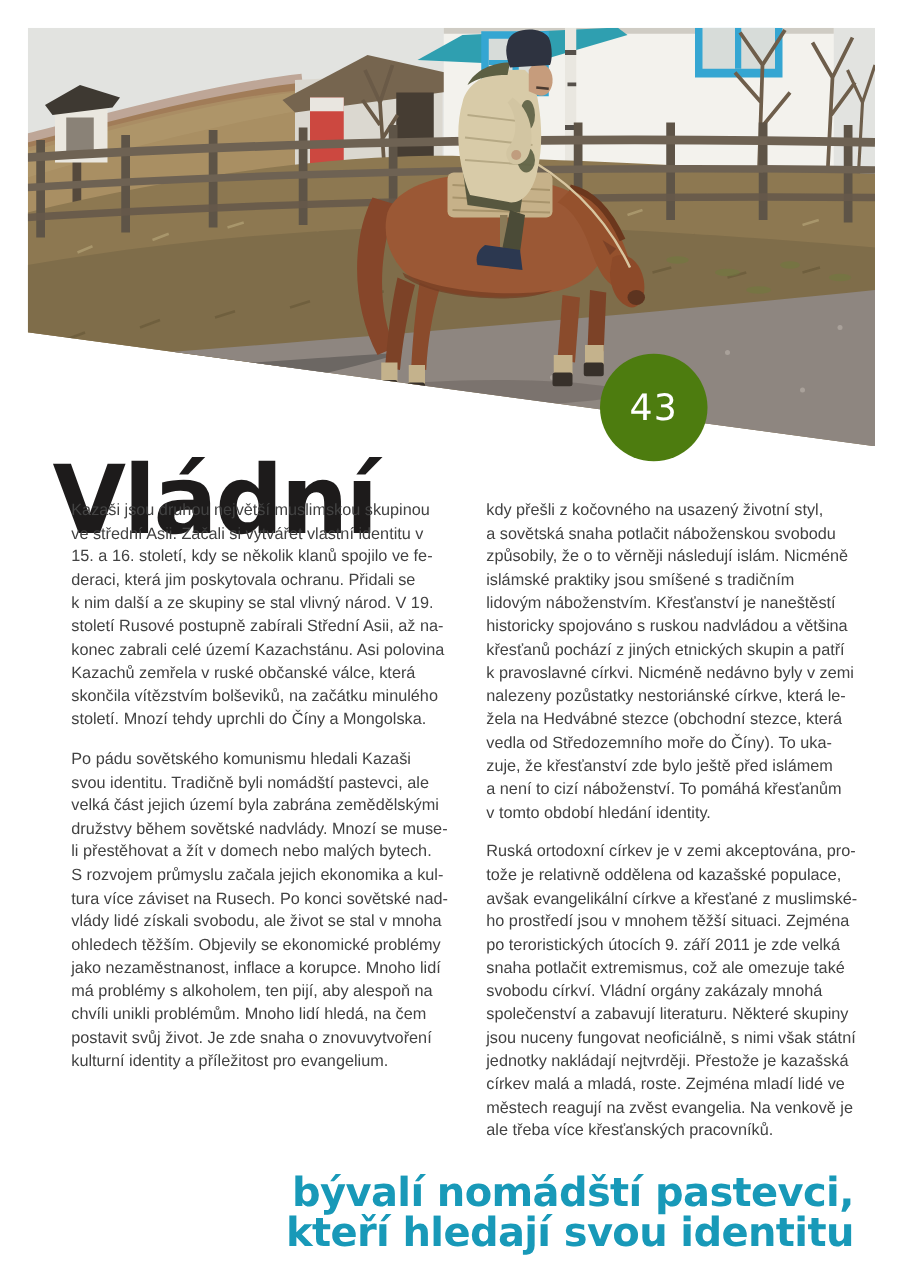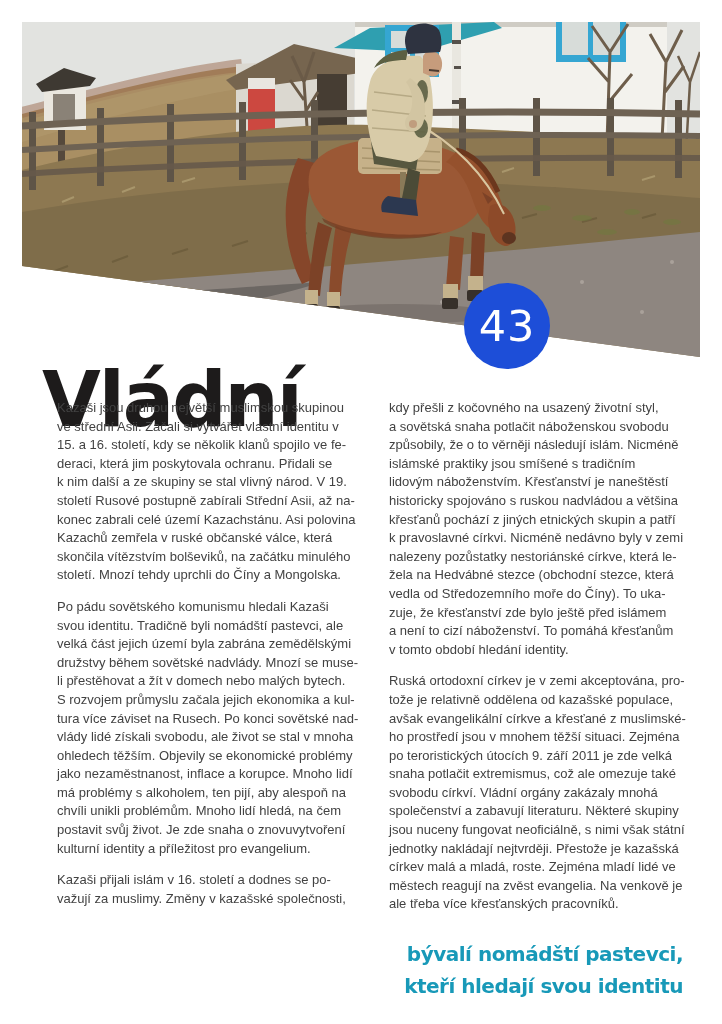--- a/index.html
+++ b/index.html
@@ -7,40 +7,40 @@
     position:relative;width:722px;height:1024px;background:#ffffff;
     overflow:hidden;font-family:"Liberation Sans",sans-serif;
   }
   .photo{
     position:absolute;left:22px;top:22px;width:678px;height:335px;
     clip-path:polygon(0 0,100% 0,100% 100%,0 72.8%);
     overflow:hidden;
   }
   .photo svg{display:block;width:678px;height:335px;}
   .badge{
-    position:absolute;left:464px;top:283px;width:86px;height:86px;
-    border-radius:50%;background:#1d4ed8;color:#ffffff;
+    position:absolute;left:480px;top:283px;width:86px;height:86px;
+    border-radius:50%;background:#4d7c0f;color:#ffffff;
     display:flex;align-items:center;justify-content:center;
-    font-family:"DejaVu Sans",sans-serif;font-size:43px;font-weight:400;
+    font-family:"DejaVu Sans",sans-serif;font-size:29px;font-weight:400;
     letter-spacing:1px;
   }
   .title{
     position:absolute;left:42px;top:311px;
     font-family:"DejaVu Sans",sans-serif;font-size:76px;line-height:1;
     font-weight:800;letter-spacing:-2px;color:#1d1b1b;
   }
   .cols{
     position:absolute;left:57px;top:399px;width:640px;
     display:flex;gap:24px;justify-content:flex-end;
   }
   .col{width:308px;font-size:13px;line-height:18.6px;color:#424242;}
   .col p{margin:0 0 13px 0;white-space:pre-line;}
   .tagline{
     position:absolute;right:39px;top:938px;text-align:right;
-    font-family:"DejaVu Sans",sans-serif;font-size:20px;line-height:32px;
+    font-family:"DejaVu Sans",sans-serif;font-size:32px;line-height:32px;
     font-weight:800;letter-spacing:-0.5px;color:#1899b8;white-space:pre-line;
   }
 </style>
 </head>
 <body>
 
 <div class="page">
 
   <div class="photo" role="img" aria-label="Muž v tmavé pletené čepici a béžové prošívané bundě sedí na hnědém koni na polní cestě; za ním dřevěný plot, holé stromy, bílý dům s modrými okny a tyrkysovou střechou na travnatém svahu">
     <svg viewBox="0 0 678 335" preserveAspectRatio="none">
@@ -221,22 +221,20 @@
 li přestěhovat a žít v domech nebo malých bytech.
 S rozvojem průmyslu začala jejich ekonomika a kul-
 tura více záviset na Rusech. Po konci sovětské nad-
 vlády lidé získali svobodu, ale život se stal v mnoha
 ohledech těžším. Objevily se ekonomické problémy
 jako nezaměstnanost, inflace a korupce. Mnoho lidí
 má problémy s alkoholem, ten pijí, aby alespoň na
 chvíli unikli problémům. Mnoho lidí hledá, na čem
 postavit svůj život. Je zde snaha o znovuvytvoření
 kulturní identity a příležitost pro evangelium.</p>
-      <p>Kazaši přijali islám v 16. století a dodnes se po-
-važují za muslimy. Změny v kazašské společnosti,</p>
     </div>
     <div class="col">
       <p>kdy přešli z kočovného na usazený životní styl,
 a sovětská snaha potlačit náboženskou svobodu
 způsobily, že o to věrněji následují islám. Nicméně
 islámské praktiky jsou smíšené s tradičním
 lidovým náboženstvím. Křesťanství je naneštěstí
 historicky spojováno s ruskou nadvládou a většina
 křesťanů pochází z jiných etnických skupin a patří
 k pravoslavné církvi. Nicméně nedávno byly v zemi

